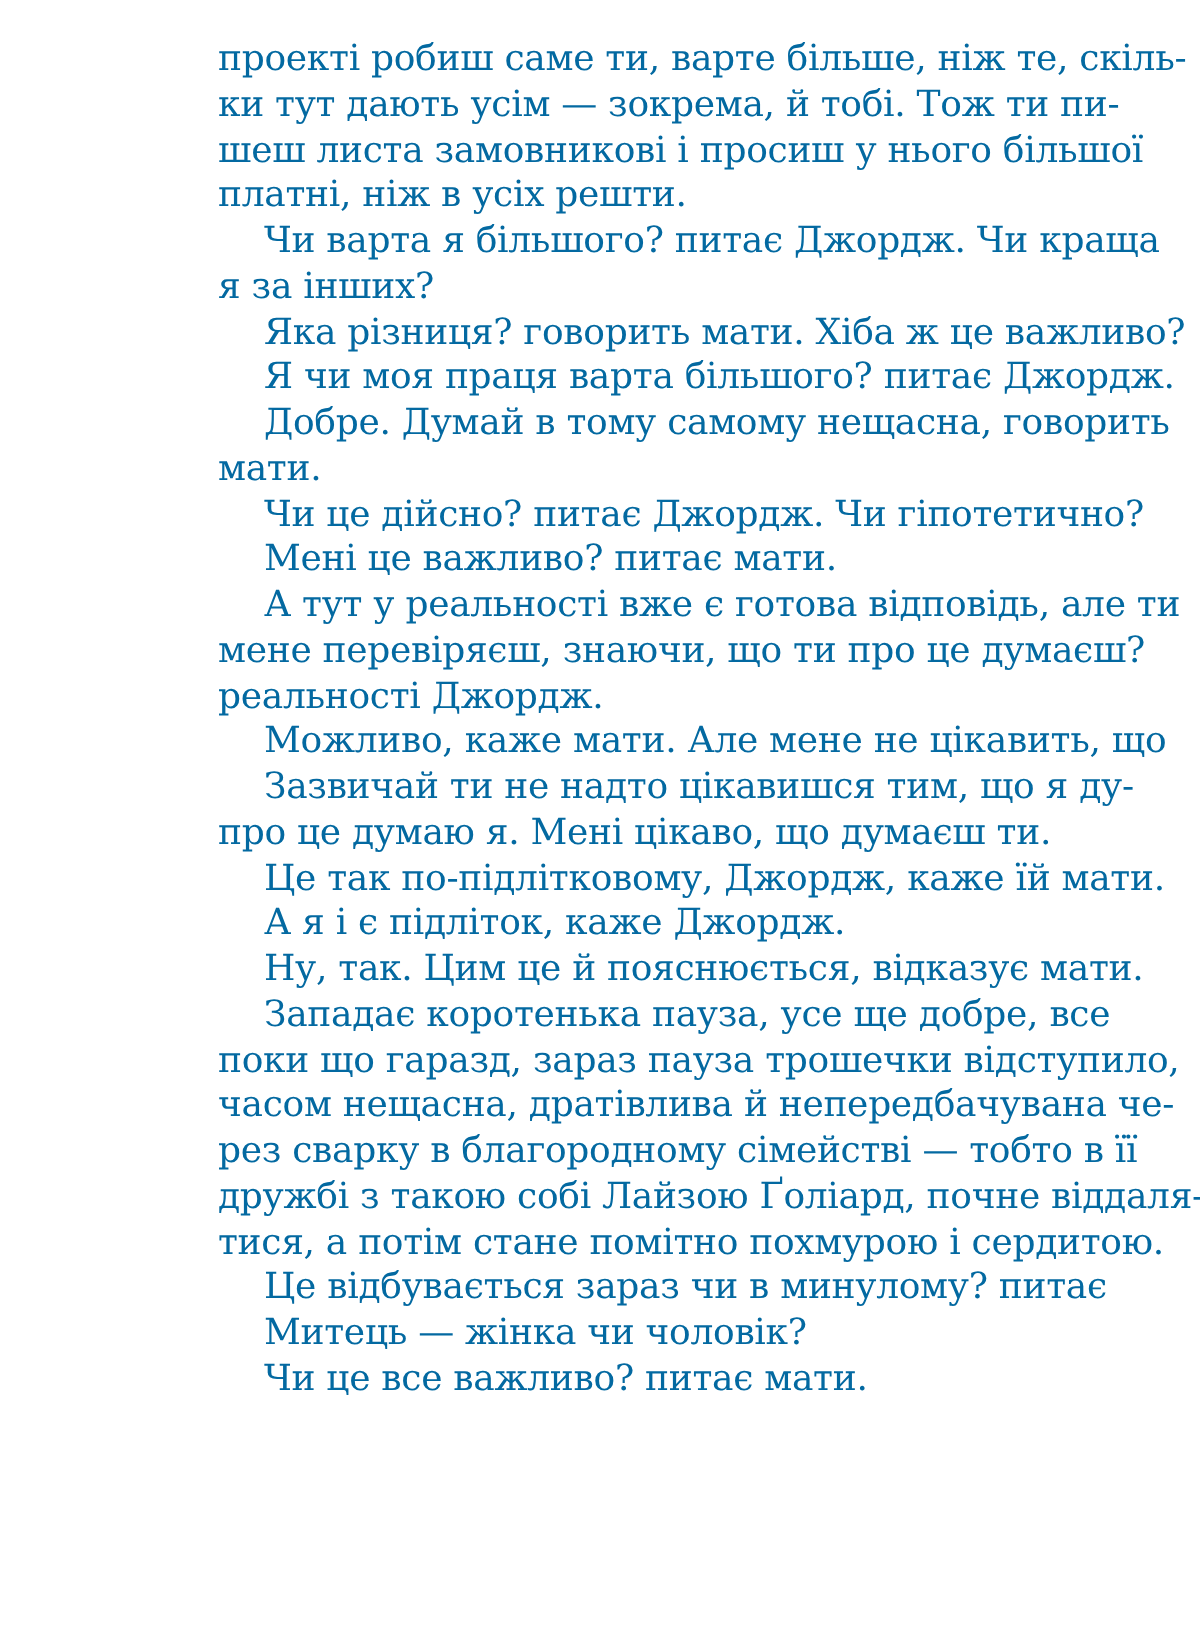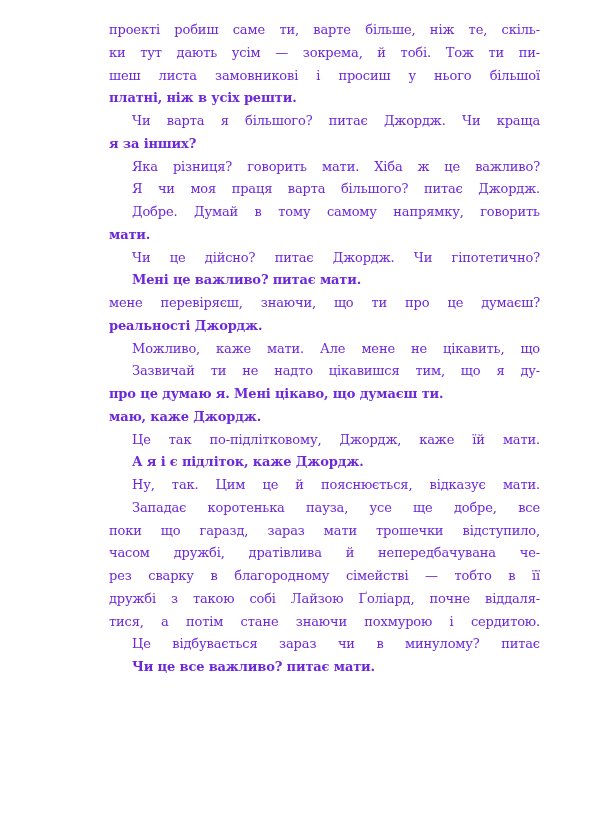--- a/index.html
+++ b/index.html
@@ -3,61 +3,62 @@
 <meta charset="utf-8">
 <style>
   html, body { margin: 0; padding: 0; background: #ffffff; }
   body { width: 600px; height: 825px; position: relative; overflow: hidden; }
   .page {
     position: absolute;
     left: 109px;
     top: 19px;
     width: 431px;
     font-family: "DejaVu Serif", "Liberation Serif", serif;
-    font-size: 13px;
+    font-size: 18px;
     line-height: 22.75px;
-    color: #6d28d9;
+    color: #0369a1;
   }
   .line {
     display: block;
     white-space: nowrap;
     height: 22.75px;
     text-align: justify;
     text-align-last: justify;
     letter-spacing: -0.15px;
   }
   .line.indent { padding-left: 23px; }
-  .line.last { text-align-last: left; font-weight: bold; }
+  .line.last { text-align-last: left; }
 </style>
 </head>
 <body>
 
 <div class="page" id="page">
     <span class="line">проекті робиш саме ти, варте більше, ніж те, скіль-</span>
     <span class="line">ки тут дають усім — зокрема, й тобі. Тож ти пи-</span>
     <span class="line">шеш листа замовникові і просиш у нього більшої</span>
     <span class="line last">платні, ніж в усіх решти.</span>
     <span class="line indent">Чи варта я більшого? питає Джордж. Чи краща</span>
     <span class="line last">я за інших?</span>
     <span class="line indent">Яка різниця? говорить мати. Хіба ж це важливо?</span>
     <span class="line indent">Я чи моя праця варта більшого? питає Джордж.</span>
-    <span class="line indent">Добре. Думай в тому самому напрямку, говорить</span>
+    <span class="line indent">Добре. Думай в тому самому нещасна, говорить</span>
     <span class="line last">мати.</span>
     <span class="line indent">Чи це дійсно? питає Джордж. Чи гіпотетично?</span>
     <span class="line indent last">Мені це важливо? питає мати.</span>
+    <span class="line indent">А тут у реальності вже є готова відповідь, але ти</span>
     <span class="line">мене перевіряєш, знаючи, що ти про це думаєш?</span>
     <span class="line last">реальності Джордж.</span>
     <span class="line indent">Можливо, каже мати. Але мене не цікавить, що</span>
     <span class="line indent">Зазвичай ти не надто цікавишся тим, що я ду-</span>
     <span class="line last">про це думаю я. Мені цікаво, що думаєш ти.</span>
-    <span class="line last">маю, каже Джордж.</span>
     <span class="line indent">Це так по-підлітковому, Джордж, каже їй мати.</span>
     <span class="line indent last">А я і є підліток, каже Джордж.</span>
     <span class="line indent">Ну, так. Цим це й пояснюється, відказує мати.</span>
     <span class="line indent">Западає коротенька пауза, усе ще добре, все</span>
-    <span class="line">поки що гаразд, зараз мати трошечки відступило,</span>
-    <span class="line">часом дружбі, дратівлива й непередбачувана че-</span>
+    <span class="line">поки що гаразд, зараз пауза трошечки відступило,</span>
+    <span class="line">часом нещасна, дратівлива й непередбачувана че-</span>
     <span class="line">рез сварку в благородному сімействі — тобто в її</span>
     <span class="line">дружбі з такою собі Лайзою Ґоліард, почне віддаля-</span>
-    <span class="line">тися, а потім стане знаючи похмурою і сердитою.</span>
+    <span class="line">тися, а потім стане помітно похмурою і сердитою.</span>
     <span class="line indent">Це відбувається зараз чи в минулому? питає</span>
+    <span class="line indent last">Митець — жінка чи чоловік?</span>
     <span class="line indent last">Чи це все важливо? питає мати.</span>
   </div>
 
 </body></html>

